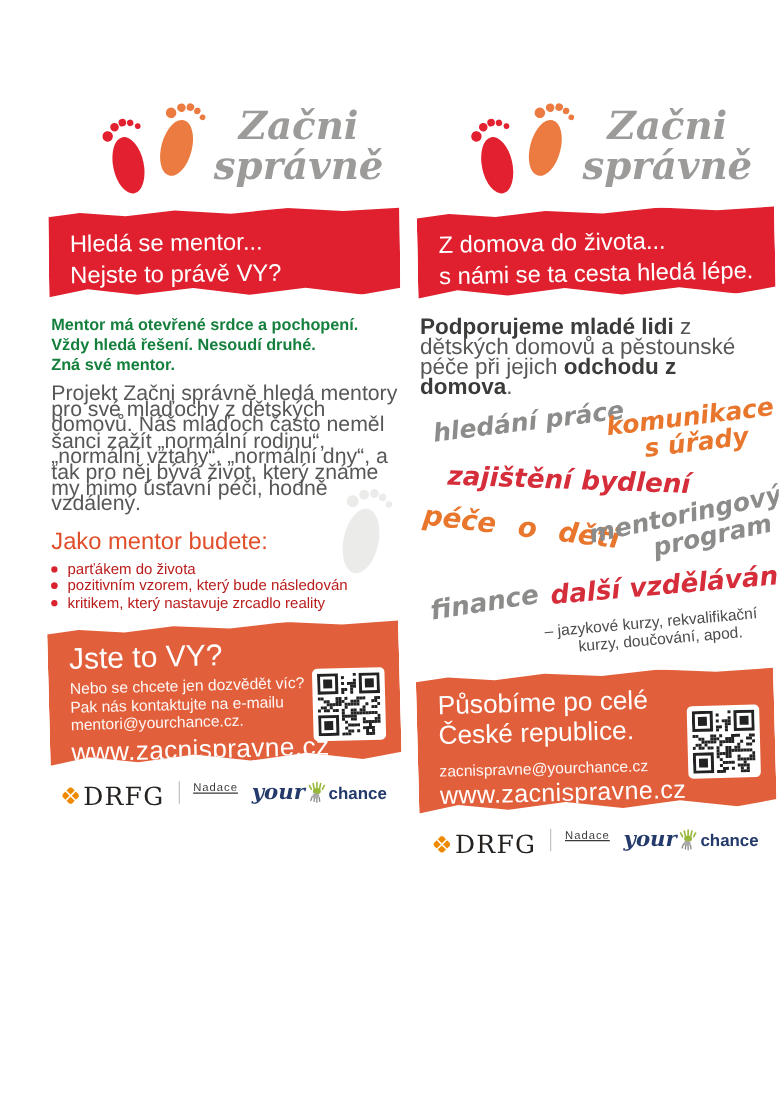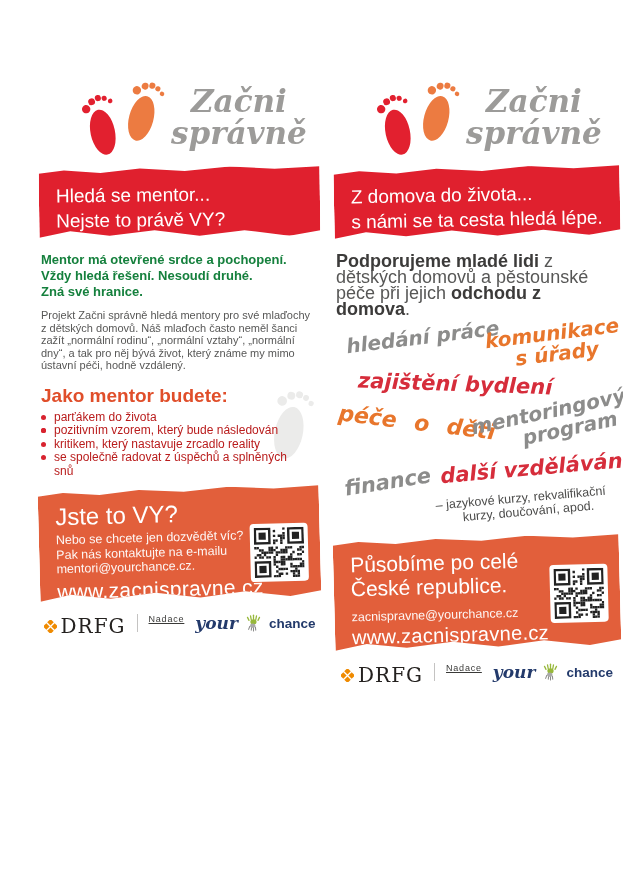--- a/index.html
+++ b/index.html
@@ -20,22 +20,22 @@
   .torn { clip-path: polygon(0 5px, 9% 2px, 22% 5px, 36% 1px, 52% 4px, 68% 0, 84% 3px, 100% 1px,
     100% calc(100% - 7px), 89% calc(100% - 2px), 73% calc(100% - 8px), 57% calc(100% - 3px),
     41% calc(100% - 9px), 25% calc(100% - 4px), 11% calc(100% - 9px), 0 calc(100% - 3px)); }
   .red-box { background:#e0202e; color:#fff; padding:15px 14px 0 17px; height:72px;
     font-size:19px; line-height:1.32; font-weight:400; transform:rotate(-0.7deg); }
   .panel-right .red-box { transform:rotate(-1.1deg); }
 
   
   .panel-body { position:relative; padding:0 2px; z-index:1; }
   .intro-bold { margin-top:13px; font-size:13px; line-height:16px; font-weight:bold; color:#15803d; }
-  .para { margin-top:9px; font-size:11px; line-height:12.6px; color:#575756; }
-  .list-heading { margin-top:13px; font-size:19px; font-weight:bold; color:#e04e2a; }
+  .para { margin-top:9px; font-size:17px; line-height:12.6px; color:#575756; }
+  .list-heading { margin-top:13px; font-size:19px; font-weight:normal; color:#e04e2a; }
   .bullets { margin-top:4px; list-style:none; width:252px; }
   .bullets li { position:relative; padding-left:13px; font-size:12px; line-height:13.4px; color:#b91c1c; }
   .bullets li .dot { position:absolute; left:0; top:4px; width:5px; height:5px; border-radius:50%; background:#d8232f; }
   .watermark { position:absolute; right:-2px; top:118px; width:62px; height:98px; z-index:-1; }
 
   
   .intro-right { margin-top:14px; font-size:18px; line-height:16px; color:#575756; padding-left:2px; }
   .intro-right b { color:#3c3b3a; }
   .cloud { position:relative; height:206px; margin-top:4px;
     font-family:"DejaVu Sans", sans-serif; font-style:italic; font-weight:bold; }
@@ -60,21 +60,21 @@
   .qr-left { top:38px; } .qr-right { top:30px; }
   .qr svg { width:100%; height:100%; display:block; }
 
   
   .footer-logos { margin-top:13px; height:30px; display:flex; align-items:flex-start; justify-content:center; gap:11px; }
   .drfg { display:flex; align-items:center; gap:4px; font-family:"DejaVu Serif", serif;
     font-size:20px; letter-spacing:1px; color:#24211f; font-weight:500; }
   .drfg-mark { width:13px; height:13px; }
   .logo-divider { width:1px; height:18px; background:#c4c3c2; }
   .nadace { font-size:9px; letter-spacing:.8px; color:#3a3a38;text-decoration:underline; }
-  .yourchance { display:flex; align-items:flex-end; gap:7px; }
+  .yourchance { display:flex; align-items:flex-end; gap:1px; }
   .yc-your { font-family:"DejaVu Serif", serif; font-style:italic; font-weight:bold; font-size:17px; color:#233a6b; line-height:1; }
   .yc-hands { width:15px; height:18px; margin:0 1px 0 1px; }
   .yc-chance { font-size:13.5px; font-weight:bold; color:#233a6b; line-height:1.1; }
 </style>
 </head>
 <body>
 
 <svg width="0" height="0" style="position:absolute">
   <defs>
     <g id="foot">
@@ -130,30 +130,29 @@
       <div>Nejste to právě VY?</div>
     </div>
 
     <div class="panel-body">
       <svg class="watermark" viewBox="0 0 52 112">
         <use href="#foot" fill="#ebebea" transform="rotate(12 26 60)"></use>
       </svg>
       <div class="intro-bold">
         <div>Mentor má otevřené srdce a pochopení.</div>
         <div>Vždy hledá řešení. Nesoudí druhé.</div>
-        <div>Zná své hranice.</div>
+        <div>Zná své mentor.</div>
       </div>
       <p class="para">Projekt Začni správně hledá mentory pro své mlaďochy z dětských domovů. Náš mlaďoch často neměl šanci zažít „normální rodinu“, „normální vztahy“, „normální dny“, a tak pro něj bývá život, který známe my mimo ústavní péči, hodně vzdálený.</p>
       <h2 class="list-heading">Jako mentor budete:</h2>
       <ul class="bullets">
         <li><span class="dot"></span><span>parťákem do života</span></li>
         <li><span class="dot"></span></li>
         <li><span class="dot"></span><span>pozitivním vzorem, který bude následován</span></li>
         <li><span class="dot"></span><span>kritikem, který nastavuje zrcadlo reality</span></li>
-        <li><span class="dot"></span><span>se společně radovat z úspěchů a splněných snů</span></li>
       </ul>
     </div>
 
     <div class="cta-box torn">
       <div class="cta-title">Jste to VY?</div>
       <div class="cta-line first">Nebo se chcete jen dozvědět víc?</div>
       <div class="cta-line">Pak nás kontaktujte na e-mailu</div>
       <div class="cta-line">mentori@yourchance.cz.</div>
       <div class="cta-web">www.zacnispravne.cz</div>
       <div class="qr qr-left">

